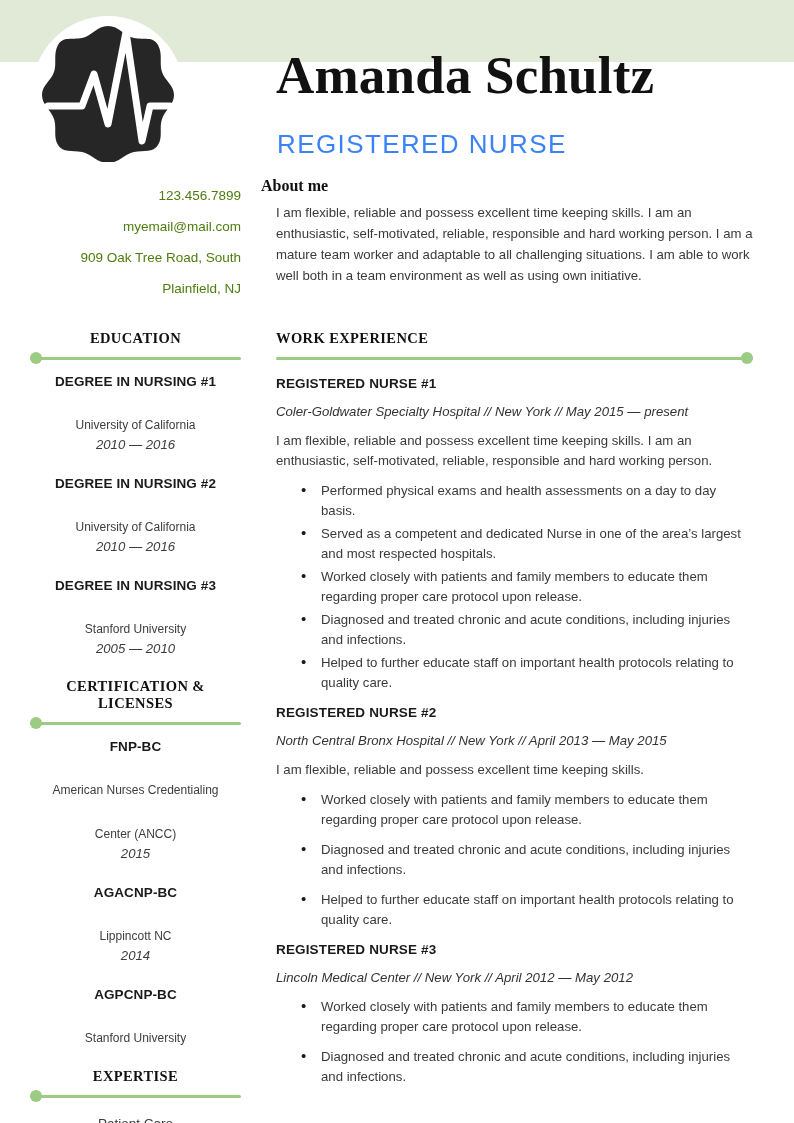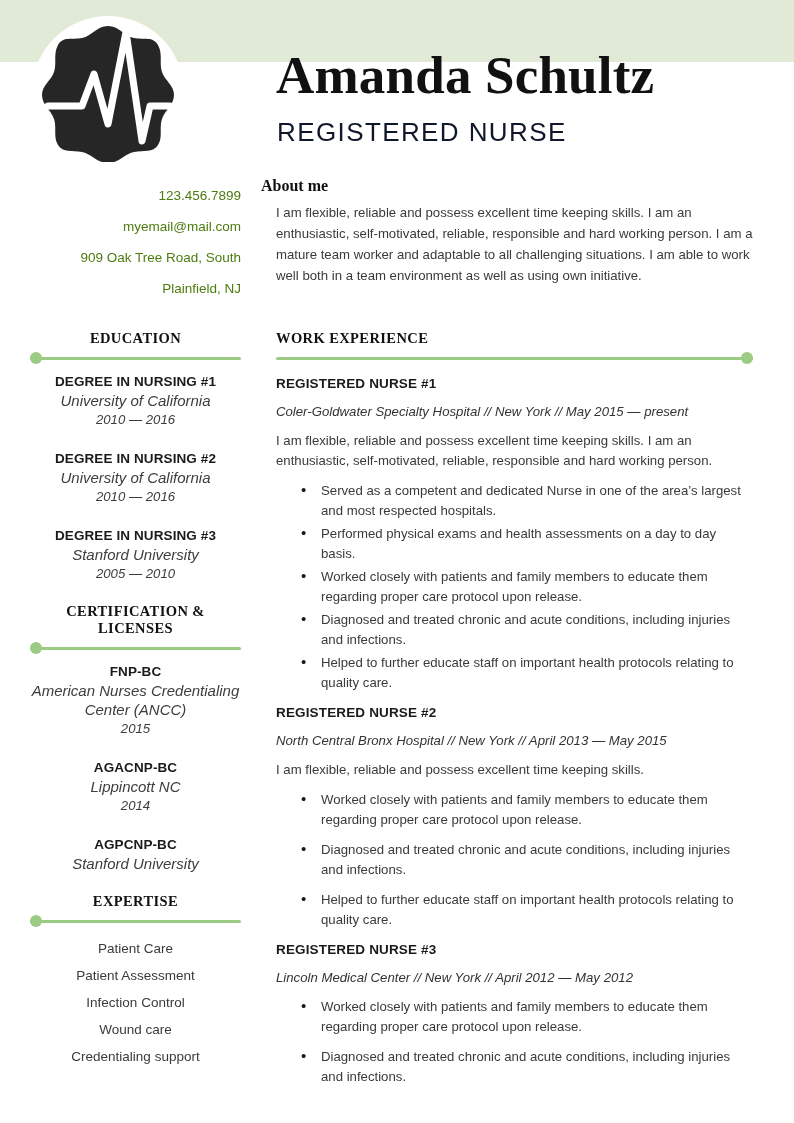--- a/index.html
+++ b/index.html
@@ -34,25 +34,25 @@
     position:absolute; left:276px; top:48px;
     font-family:"Liberation Serif", serif;
     font-weight:700;
     font-size:53px;
     letter-spacing:0.2px;
     color:#111111;
     line-height:1.05;
     white-space:nowrap;
   }
   .role{
-    position:absolute; left:277px; top:117px;
+    position:absolute; left:277px; top:129px;
     font-size:26px;
     font-weight:400;
     letter-spacing:1.4px;
-    color:#0f172a;
+    color:#3b82f6;
     white-space:nowrap;
   }
 
   
   .contact{
     position:absolute; left:30px; top:183px; width:211px;
     text-align:right;
     font-size:13.5px;
     line-height:25px;
     color:#4d7c0f;
@@ -106,21 +106,21 @@
   .rule.left-dot .dot{ left:0; }
   .rule.right-dot .dot{ right:0; }
 
   
   .entry{ margin-bottom:20px; }
   .entry .ttl{
     font-size:13.5px; font-weight:700; color:#1a1a1a;
     letter-spacing:0.1px; line-height:19px;
   }
   .entry .sub{
-    font-size:15px; font-style:italic; color:#3d3d3d; line-height:19px;
+    font-size:12px; color:#3d3d3d; line-height:19px;margin-top:25px;
   }
   .entry .dates{
     font-size:13.2px; font-style:italic; color:#3d3d3d; line-height:19px;
   }
 
   .skill{
     font-size:13.5px; color:#3a3a3a; line-height:27px;
   }
 
   
@@ -269,22 +269,22 @@
   <div class="rule right-dot">
     <span class="line"></span>
     <span class="dot"></span>
   </div>
   <div id="job-entries">
       <div class="job">
         <div class="jtitle">REGISTERED NURSE #1</div>
         <div class="jmeta">Coler-Goldwater Specialty Hospital // New York // May 2015 — present</div>
         <div class="jdesc">I am flexible, reliable and possess excellent time keeping skills. I am an enthusiastic, self-motivated, reliable, responsible and hard working person.</div>
         <ul>
+          <li>Performed physical exams and health assessments on a day to day basis.</li>
           <li>Served as a competent and dedicated Nurse in one of the area’s largest and most respected hospitals.</li>
-          <li>Performed physical exams and health assessments on a day to day basis.</li>
           <li>Worked closely with patients and family members to educate them regarding proper care protocol upon release.</li>
           <li>Diagnosed and treated chronic and acute conditions, including injuries and infections.</li>
           <li>Helped to further educate staff on important health protocols relating to quality care.</li>
         </ul>
       </div>
       <div class="job">
         <div class="jtitle">REGISTERED NURSE #2</div>
         <div class="jmeta">North Central Bronx Hospital // New York // April 2013 — May 2015</div>
         <div class="jdesc">I am flexible, reliable and possess excellent time keeping skills.</div>
         <ul class="spaced">

